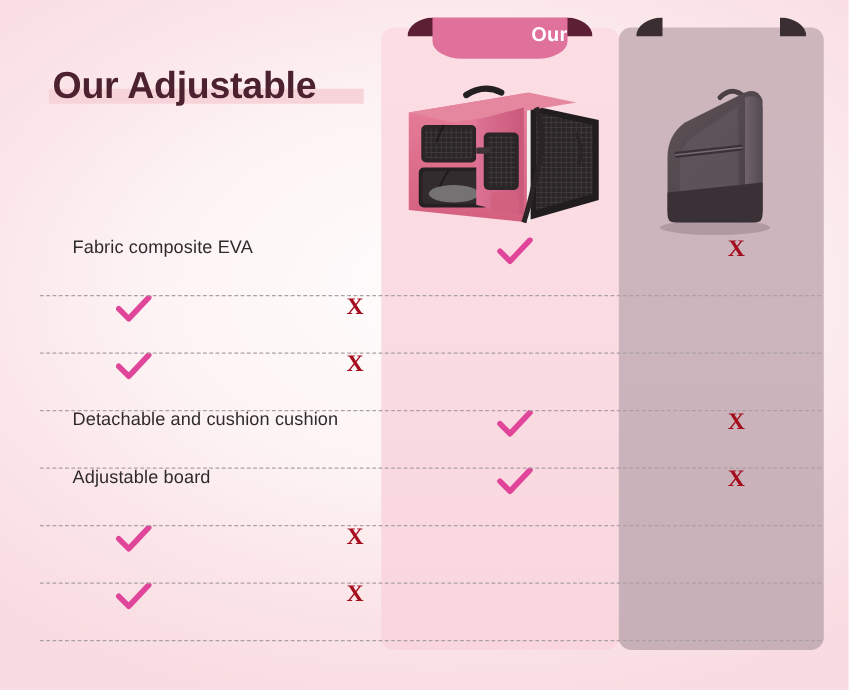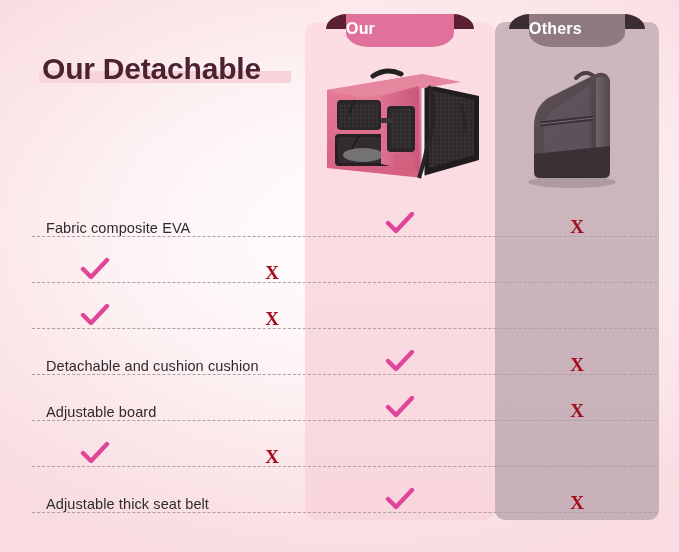--- a/index.html
+++ b/index.html
@@ -50,21 +50,21 @@
   .ribbon .band {
     position: absolute;
     left: 20px;
     right: 20px;
     top: 0;
     height: 33px;
     border-bottom-left-radius: 24px 14px;
     border-bottom-right-radius: 24px 14px;
     display: flex;
     align-items: center;
-    justify-content: flex-start;
+    justify-content: flex-end;
   }
   .ribbon .band span {
     color: #ffffff;
     font-weight: bold;
     font-size: 16px;
     letter-spacing: .2px;
     padding-bottom: 3px;
   }
   .ribbon .fold {
     position: absolute;
@@ -129,21 +129,22 @@
     position: absolute;
     left: 0;
     top: 190px;
     width: 679px;
     z-index: 7;
   }
   .row {
     position: relative;
     height: 46px;
     display: flex;
-    align-items: flex-end;
+    align-items: flex-start;
+    padding-left: 12px;
   }
   .row + .row::before,
   .row:first-child::before {
     content: "";
     position: absolute;
     left: 32px;
     right: 22px;
     top: 0;
     border-top: 1px dashed #aba0a4;
   }
@@ -192,28 +193,25 @@
     <div class="fold left"></div>
     <div class="fold right"></div>
     <div class="band">
       <span>Our</span>
     </div>
   </div>
 
   <div id="ribbon-others" class="ribbon">
     <div class="fold left"></div>
     <div class="fold right"></div>
-    <div class="band">
-      <span>Others</span>
-    </div>
   </div>
 
   <div id="title-wrap">
     <div id="title-hl"></div>
-    <div id="page-title">Our Detachable</div>
+    <div id="page-title">Our Adjustable</div>
   </div>
 
   <svg id="img-ours" class="product-img" viewBox="0 0 184 140">
     <defs>
       <linearGradient id="pk" x1="0" y1="0" x2="0" y2="1">
         <stop offset="0" stop-color="#e8809c"></stop>
         <stop offset="1" stop-color="#d4607f"></stop>
       </linearGradient>
       <linearGradient id="pk2" x1="0" y1="0" x2="1" y2="0">
         <stop offset="0" stop-color="#dd7294"></stop>
@@ -353,21 +351,20 @@
         <svg class="check-icon" width="30" height="24" viewBox="0 0 30 24">
           <path d="M3 11 L11 19 L27 2" stroke="#e0459a" stroke-width="4.4" fill="none" stroke-linecap="round" stroke-linejoin="round"></path>
         </svg>
       </div>
       <div class="cell-mark cell-others">
         <span class="x-mark">X</span>
       </div>
     </div>
 
     <div class="row">
-      <div class="cell-label">Adjustable thick seat belt</div>
       <div class="cell-mark cell-ours">
         <svg class="check-icon" width="30" height="24" viewBox="0 0 30 24">
           <path d="M3 11 L11 19 L27 2" stroke="#e0459a" stroke-width="4.4" fill="none" stroke-linecap="round" stroke-linejoin="round"></path>
         </svg>
       </div>
       <div class="cell-mark cell-others">
         <span class="x-mark">X</span>
       </div>
     </div>
 

